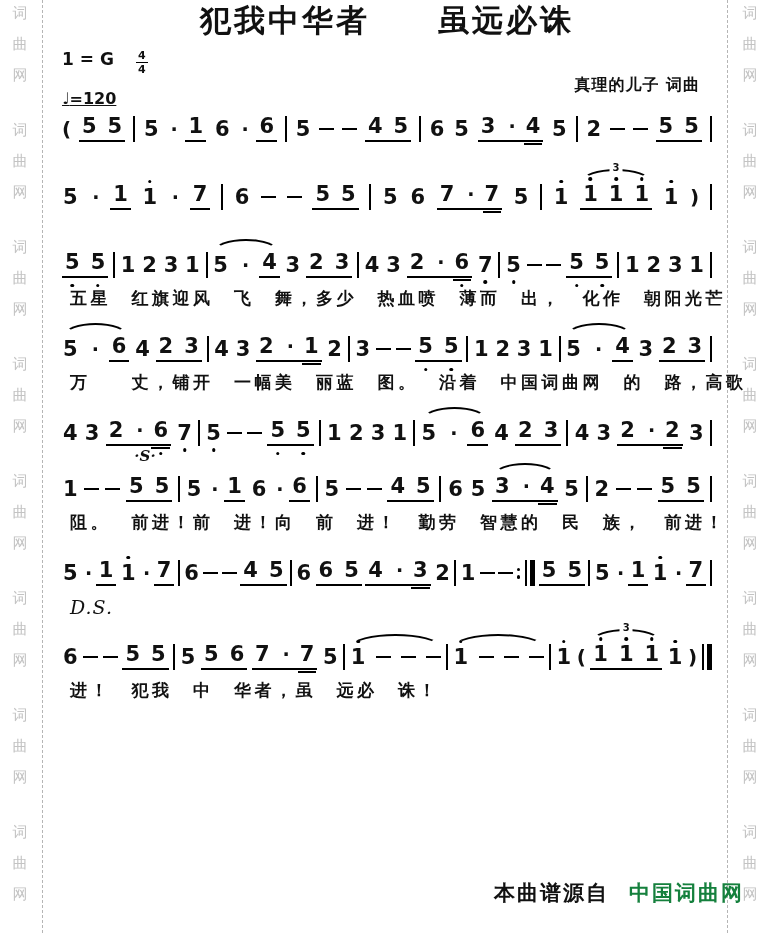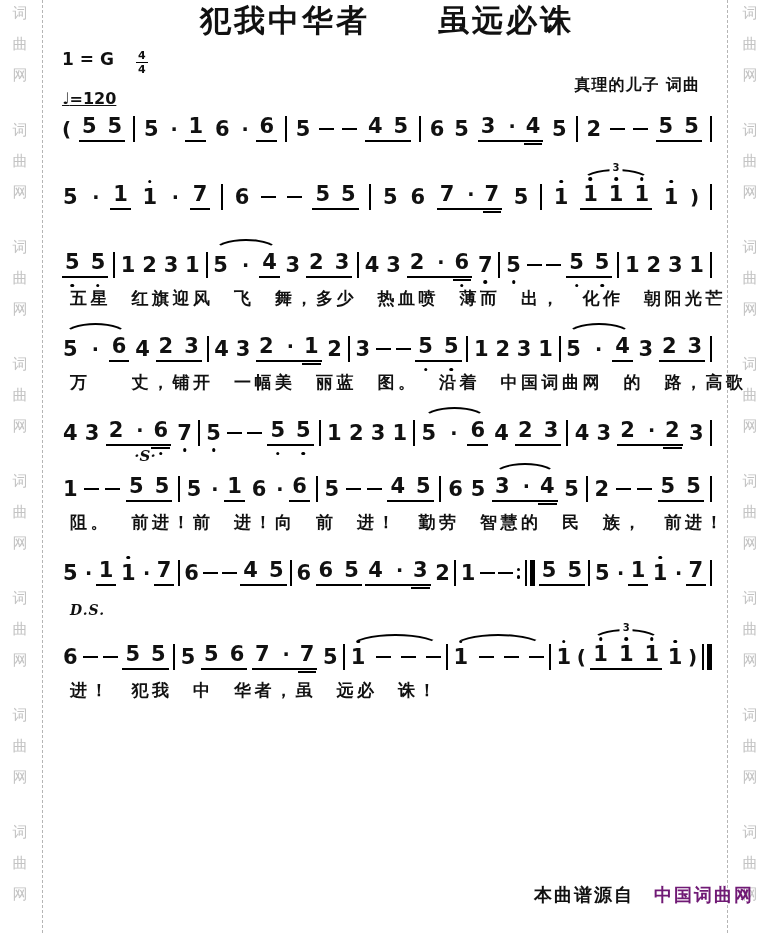--- a/index.html
+++ b/index.html
@@ -27,21 +27,21 @@
   .frac .den{padding-top:1px;}
   .tempo{font-size:16px;font-weight:bold;margin-top:14px;text-decoration:underline;}
   .composer{position:absolute;right:12px;bottom:2px;font-size:16px;font-weight:600;letter-spacing:1px;}
 
   
   .notes-row{display:flex;align-items:center;justify-content:space-between;height:34px;position:relative;}
   .m-first{margin-top:14px;} .m-line{margin-top:34px;} .m-after{margin-top:22px;}
   .lyrics-row{display:flex;align-items:flex-end;height:24px;margin-top:4px;
     font-size:17px;font-weight:600;letter-spacing:3.5px;white-space:pre;margin-left:8px;}
   .lyrics-row.tight{font-size:16px;letter-spacing:2px;}
-  .ds{font-style:italic;font-family:"DejaVu Serif",serif;letter-spacing:1px;font-size:14px;font-weight:bold;}
+  .ds{font-style:italic;font-family:"DejaVu Serif",serif;letter-spacing:1px;font-size:19px;font-weight:normal;}
 
   .note{position:relative;font-size:21px;font-weight:bold;line-height:1;padding:0 1px;}
   .d-ab{position:absolute;top:-7px;left:50%;transform:translateX(-50%);width:3.5px;height:3.5px;border-radius:50%;background:#000;}
   .d-be{position:absolute;bottom:-8px;left:50%;transform:translateX(-50%);width:3.5px;height:3.5px;border-radius:50%;background:#000;}
   .beam .d-be{bottom:-14px;}
   .aug{font-size:19px;font-weight:bold;line-height:1;margin-left:3px;}
   .beam{display:inline-flex;align-items:center;gap:9px;padding:0 2px 3px 2px;border-bottom:2px solid #000;position:relative;}
   .note.dbl::after{content:"";position:absolute;left:-1px;right:-1px;bottom:-8px;height:2px;background:#000;}
   .bar{width:2px;height:26px;background:#000;flex:none;}
   .dash{width:15px;height:2.5px;background:#000;flex:none;}
@@ -54,21 +54,21 @@
   .tripw .arc{top:-15px;}
   .trip3{position:absolute;top:-21px;left:50%;transform:translateX(-50%);font-size:10px;font-weight:bold;
     background:#fff;padding:0 3px;line-height:1;z-index:2;}
   .segno{position:absolute;top:-29px;left:18%;font-size:15px;font-style:italic;font-weight:bold;
     font-family:"DejaVu Serif",serif;letter-spacing:0;}
   .rep{display:inline-flex;align-items:center;gap:3px;}
   .rdots{display:flex;flex-direction:column;gap:4px;margin-right:2px;}
   .rdot{width:3.5px;height:3.5px;background:#000;border-radius:50%;}
   .thin{width:2px;height:26px;background:#000;} .thick{width:5px;height:26px;background:#000;}
 
-  .footer{position:absolute;right:16px;bottom:26px;font-size:18px;font-weight:bold;letter-spacing:2px;display:flex;}
+  .footer{position:absolute;right:26px;bottom:26px;font-size:21px;font-weight:bold;letter-spacing:2px;display:flex;}
   .brand{margin-left:20px;}
 </style>
 </head>
 <body>
 
 <div class="wm-col left">
     <div class="wm-ch">词</div>
     <div class="wm-ch">曲</div>
     <div class="wm-ch">网</div>
     <div class="wm-gap"></div>
@@ -560,14 +560,14 @@
           <span class="thin"></span>
           <span class="thick"></span>
         </span>
       </div>
       <div class="lyrics-row"><span class="lyr">进！　犯我　中　华者，虽　远必　诛！</span></div>
     </div>
 </div>
 
 <div class="footer">
   <span>本曲谱源自</span>
-  <span class="brand" style="color: #701a75; text-align: right;">中国词曲网</span>
+  <span class="brand" style="color: #15803d; text-align: right;">中国词曲网</span>
 </div>
 
 </body></html>

